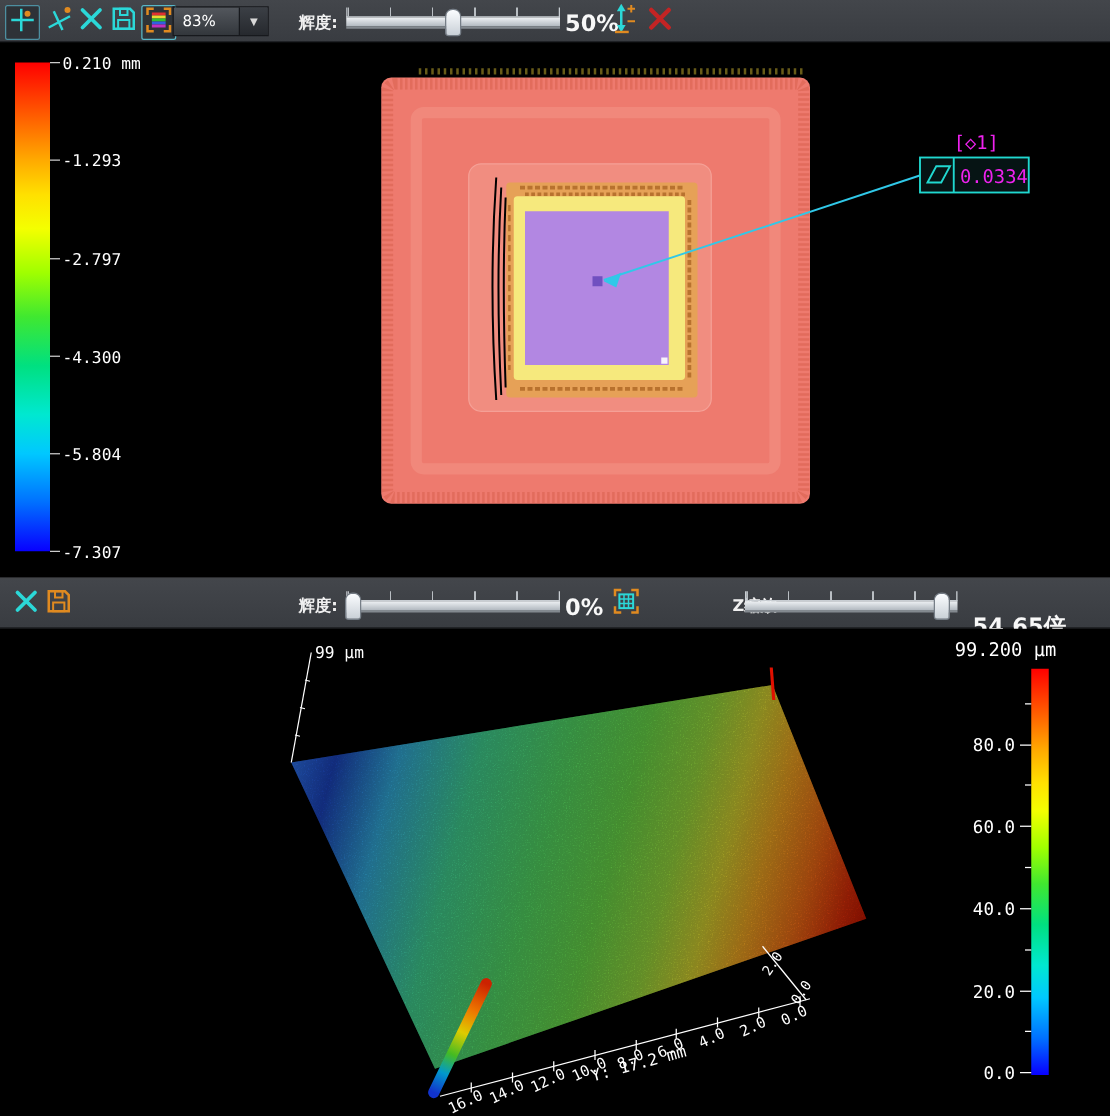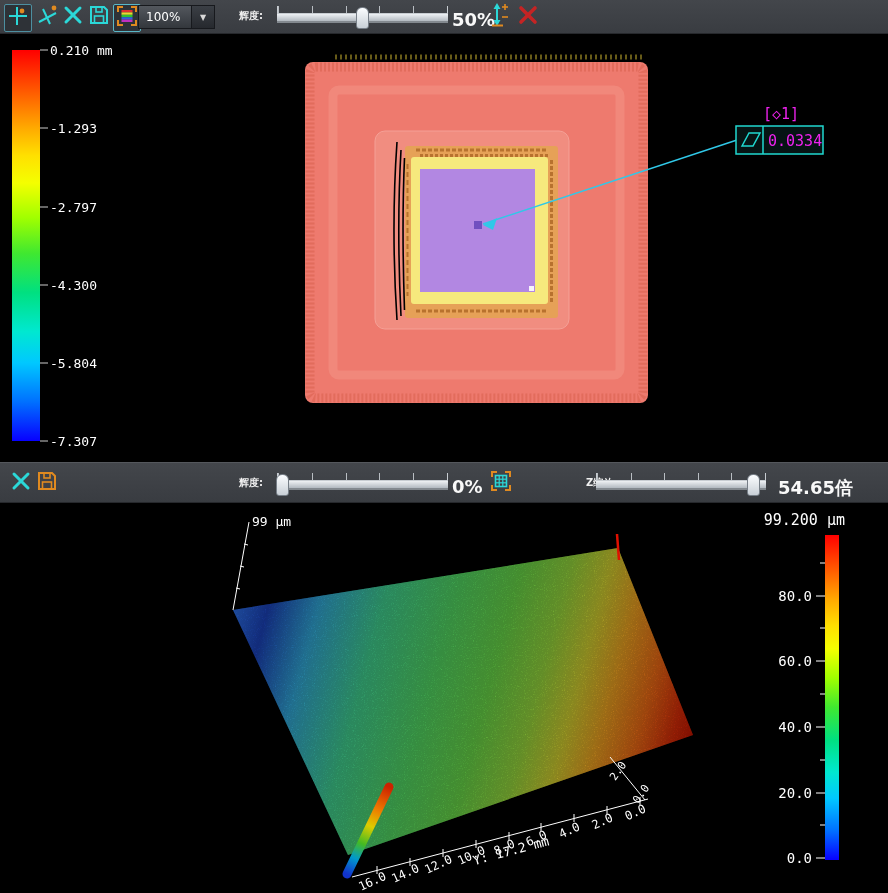--- a/index.html
+++ b/index.html
@@ -6,21 +6,21 @@
   .app{position:relative;width:888px;height:893px;background:#000;overflow:hidden;
        font-family:"DejaVu Sans",sans-serif;color:#e8e8e8;}
   
   .toolbar{position:absolute;left:0;width:888px;background:linear-gradient(#43464b,#393c41);
            border-bottom:1px solid #26282c;box-sizing:border-box;}
   .toolbar-top{top:0;height:34px;}
   .toolbar-mid{top:462px;height:41px;border-top:1px solid #54575c;}
   .tbtn{position:absolute;width:26px;height:26px;display:flex;align-items:center;justify-content:center;}
   .tbtn.boxed{border:1px solid #4d8fa0;border-radius:2px;background:#2e3237;}
   .tbtn.selected{border:1px solid #58b8c8;border-radius:2px;background:#2e3237;}
-  .cn-label{position:absolute;font-size:10px;font-weight:bold;color:#f0f0f0;white-space:nowrap;}
+  .cn-label{position:absolute;font-size:13px;font-weight:bold;color:#f0f0f0;white-space:nowrap;}
   .pct{position:absolute;font-size:18px;font-weight:bold;color:#f8f8f8;white-space:nowrap;}
   
   .dropdown{position:absolute;left:138px;top:5px;width:77px;height:24px;border:1px solid #17191d;
             background:linear-gradient(#53575d,#33373c);display:flex;box-sizing:border-box;}
   .dropdown .dd-text{flex:1;font-size:12px;color:#fff;display:flex;align-items:center;padding-left:7px;}
   .dropdown .dd-btn{width:22px;border-left:1px solid #17191d;background:linear-gradient(#3b3f45,#26292e);
             display:flex;align-items:center;justify-content:center;color:#d8d8d8;font-size:8px;}
   
   .slider{position:absolute;height:26px;}
   .slider .ruler{position:absolute;left:0;right:0;top:2px;height:7px;
@@ -90,21 +90,21 @@
           <rect x="5.5" y="5" width="11" height="2.4" fill="#e03030"></rect>
           <rect x="5.5" y="7.4" width="11" height="2.4" fill="#e8d830"></rect>
           <rect x="5.5" y="9.8" width="11" height="2.4" fill="#30c030"></rect>
           <rect x="5.5" y="12.2" width="11" height="2.4" fill="#3060e0"></rect>
           <rect x="5.5" y="14.6" width="11" height="2.4" fill="#c030c0"></rect>
         </svg>
       </span>
     </div>
 
     <div class="dropdown">
-      <div class="dd-text">100%</div>
+      <div class="dd-text">83%</div>
       <div class="dd-btn">
         <span>▼</span>
       </div>
     </div>
 
     <div class="cn-label" style="left:239px;top:9px;">辉度:</div>
 
     <div class="slider" style="left:277px;top:4px;width:171px;">
       <div class="ruler"></div>
       <div class="track"></div>
@@ -258,21 +258,21 @@
     </div>
 
     <div class="cn-label" style="left:542px;top:13px;margin-left:44px;">Z缩放:</div>
 
     <div class="slider" style="left:596px;top:8px;width:170px;">
       <div class="ruler"></div>
       <div class="track"></div>
       <div class="thumb" style="left:calc(93% - 7px);"></div>
     </div>
 
-    <div class="pct" style="left:778px;top:13px;">54.65倍</div>
+    <div class="pct" style="left:778px;top:26px;">54.65倍</div>
   </div>
 
   <div class="view bottomview">
     <svg width="888" height="390" viewBox="0 0 888 390">
       <defs>
         <linearGradient id="surf" gradientUnits="userSpaceOnUse" x1="233" y1="107" x2="693" y2="232">
           <stop offset="0" stop-color="#2b6bdd"></stop>
             <stop offset="0.07" stop-color="#1a3fb0"></stop>
           <stop offset="0.17" stop-color="#2f9ecc"></stop>
             <stop offset="0.30" stop-color="#3dc488"></stop>

